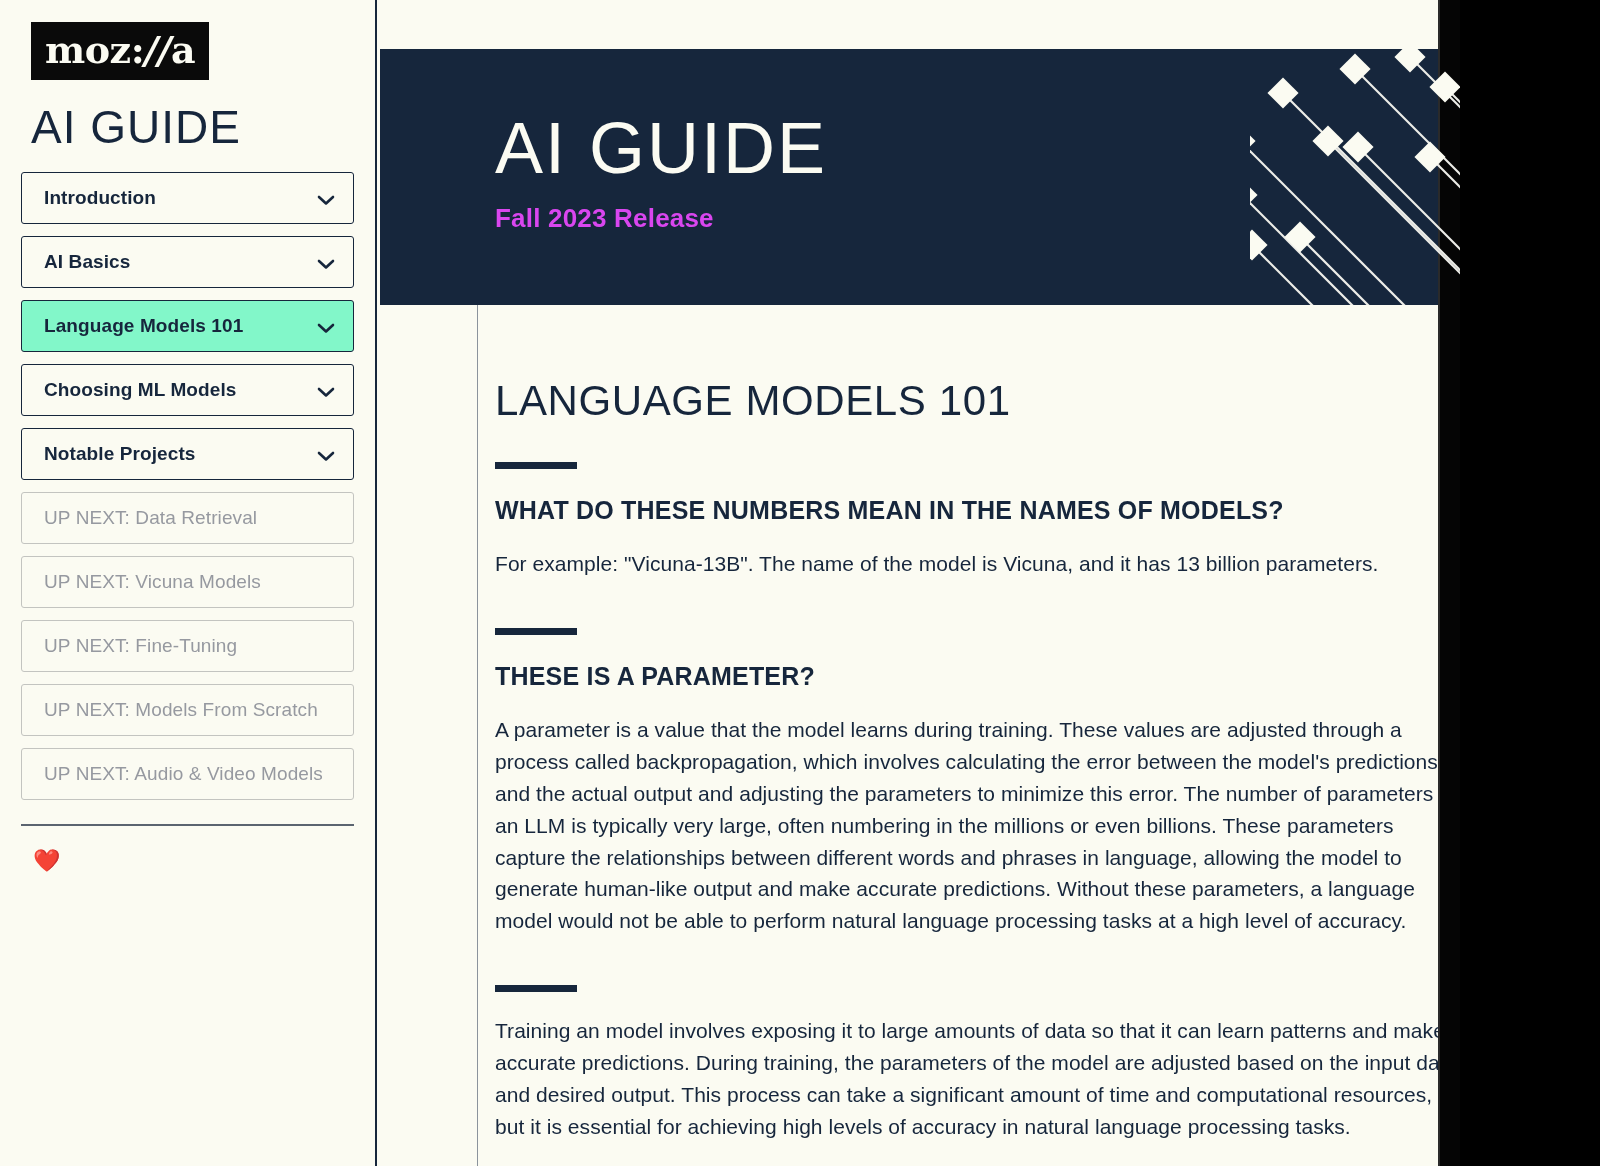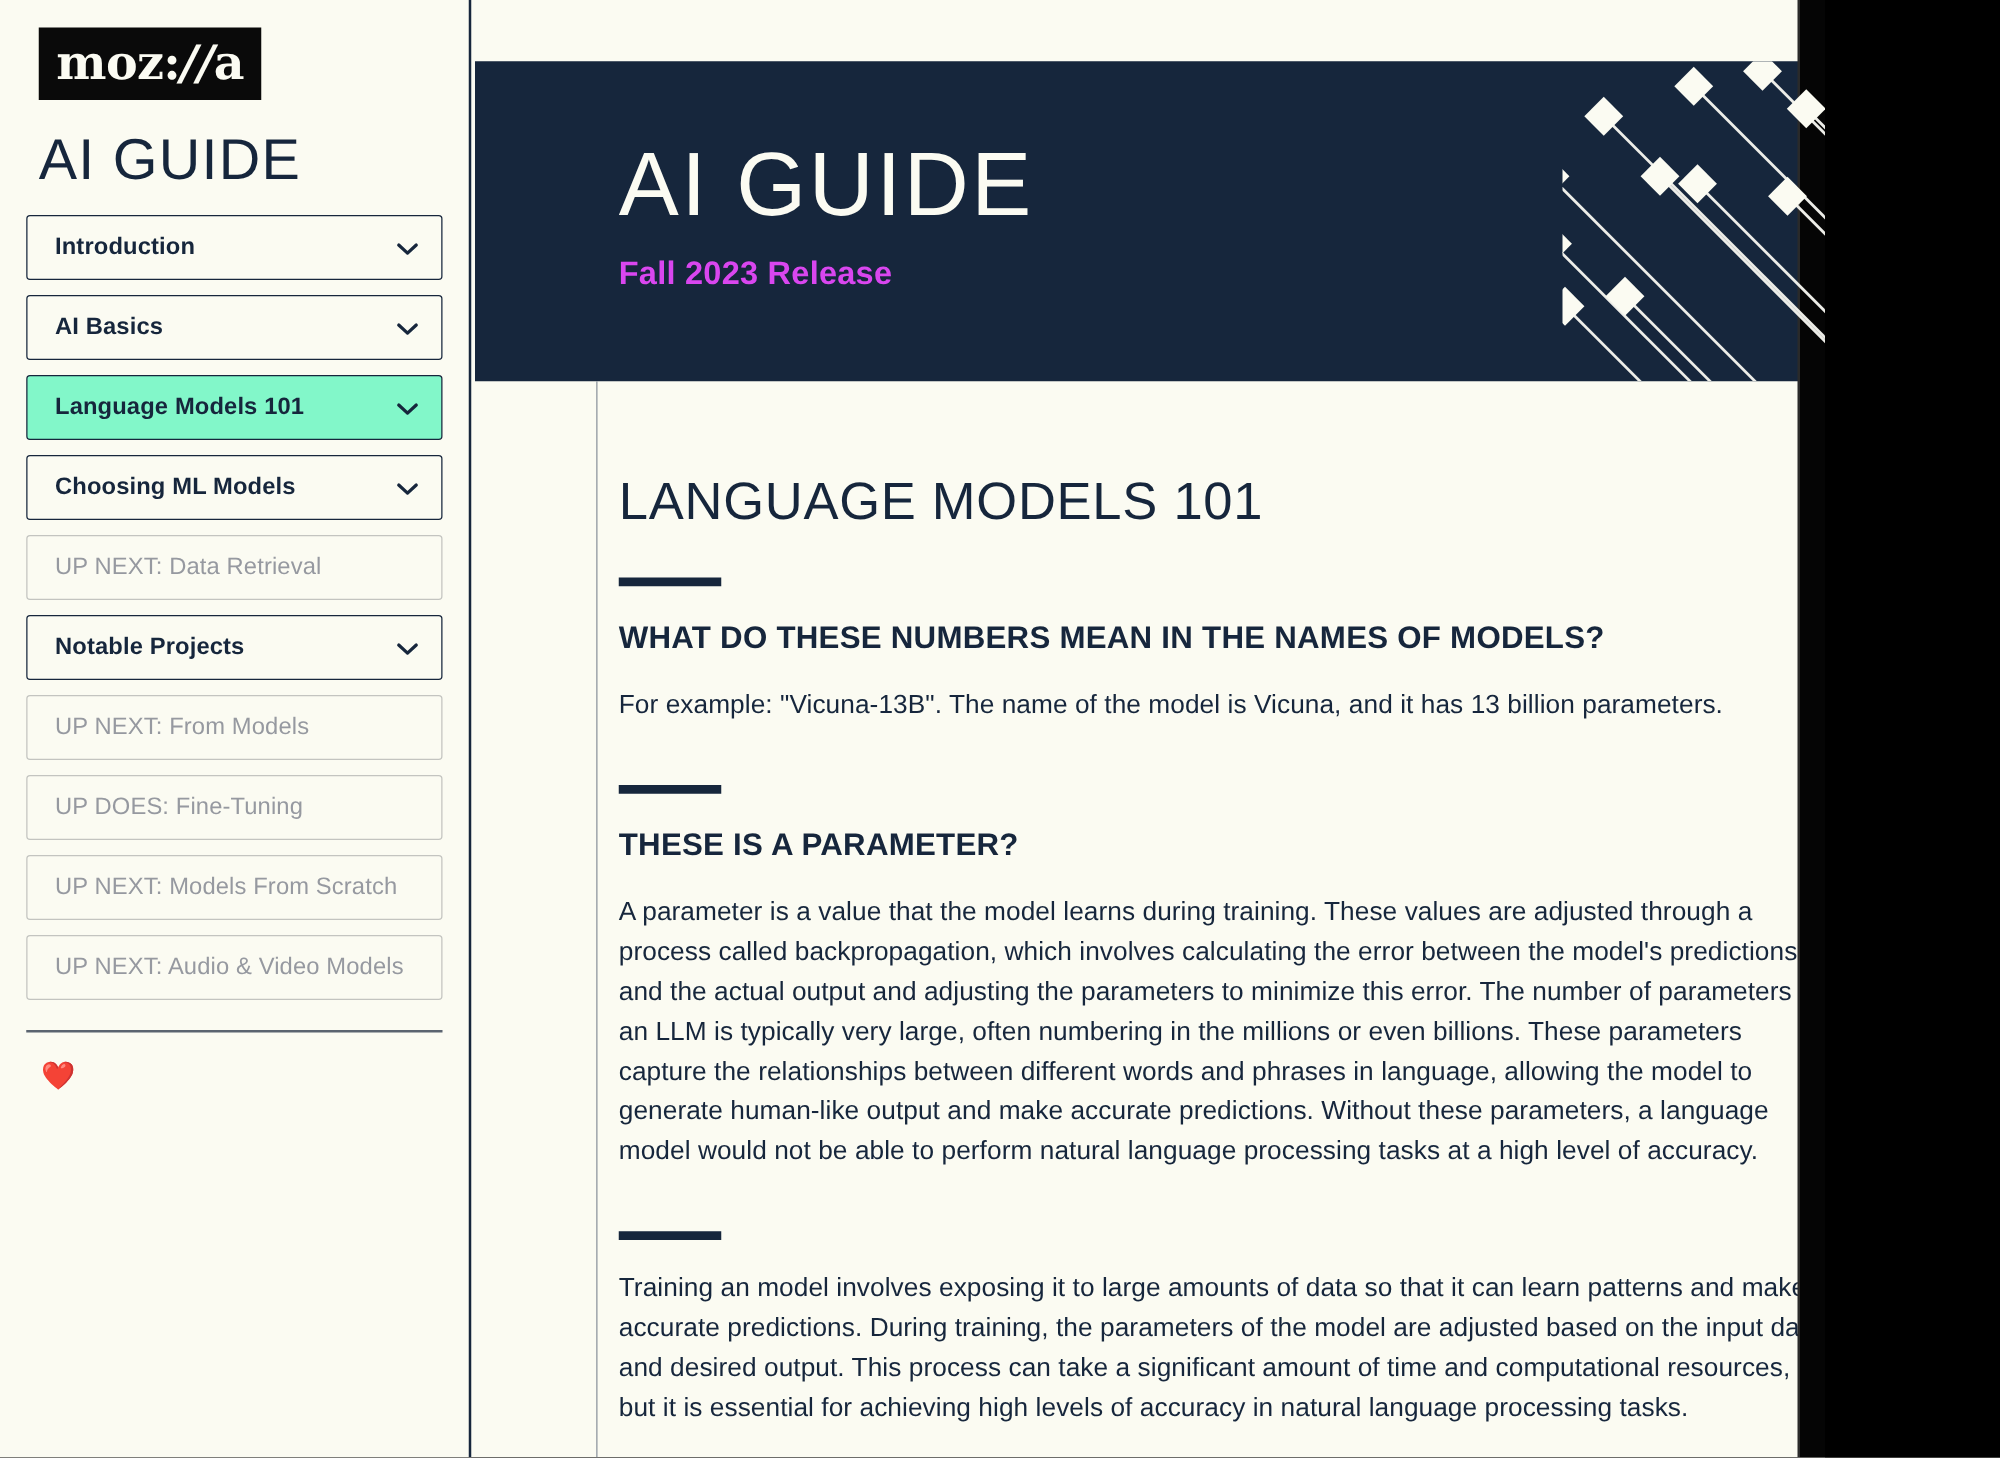--- a/index.html
+++ b/index.html
@@ -246,39 +246,39 @@
 
       <div class="nav-item">
         <span class="label">Choosing ML Models</span>
         <span class="chevron">
           <svg viewBox="0 0 20 12" width="20" height="12">
               <polyline points="3,3 10,9.5 17,3" fill="none" stroke="#16263C" stroke-width="2.6" stroke-linecap="round" stroke-linejoin="round"></polyline>
             </svg>
         </span>
       </div>
 
-      <div class="nav-item upnext">
-        <span class="label">UP NEXT: Data Retrieval</span>
-      </div>
-
       <div class="nav-item">
         <span class="label">Notable Projects</span>
         <span class="chevron">
           <svg viewBox="0 0 20 12" width="20" height="12">
               <polyline points="3,3 10,9.5 17,3" fill="none" stroke="#16263C" stroke-width="2.6" stroke-linecap="round" stroke-linejoin="round"></polyline>
             </svg>
         </span>
       </div>
 
       <div class="nav-item upnext">
-        <span class="label">UP NEXT: From Models</span>
-      </div>
-
-      <div class="nav-item upnext">
-        <span class="label">UP DOES: Fine-Tuning</span>
+        <span class="label">UP NEXT: Data Retrieval</span>
+      </div>
+
+      <div class="nav-item upnext">
+        <span class="label">UP NEXT: Vicuna Models</span>
+      </div>
+
+      <div class="nav-item upnext">
+        <span class="label">UP NEXT: Fine-Tuning</span>
       </div>
 
       <div class="nav-item upnext">
         <span class="label">UP NEXT: Models From Scratch</span>
       </div>
 
       <div class="nav-item upnext">
         <span class="label">UP NEXT: Audio &amp; Video Models</span>
       </div>
 

